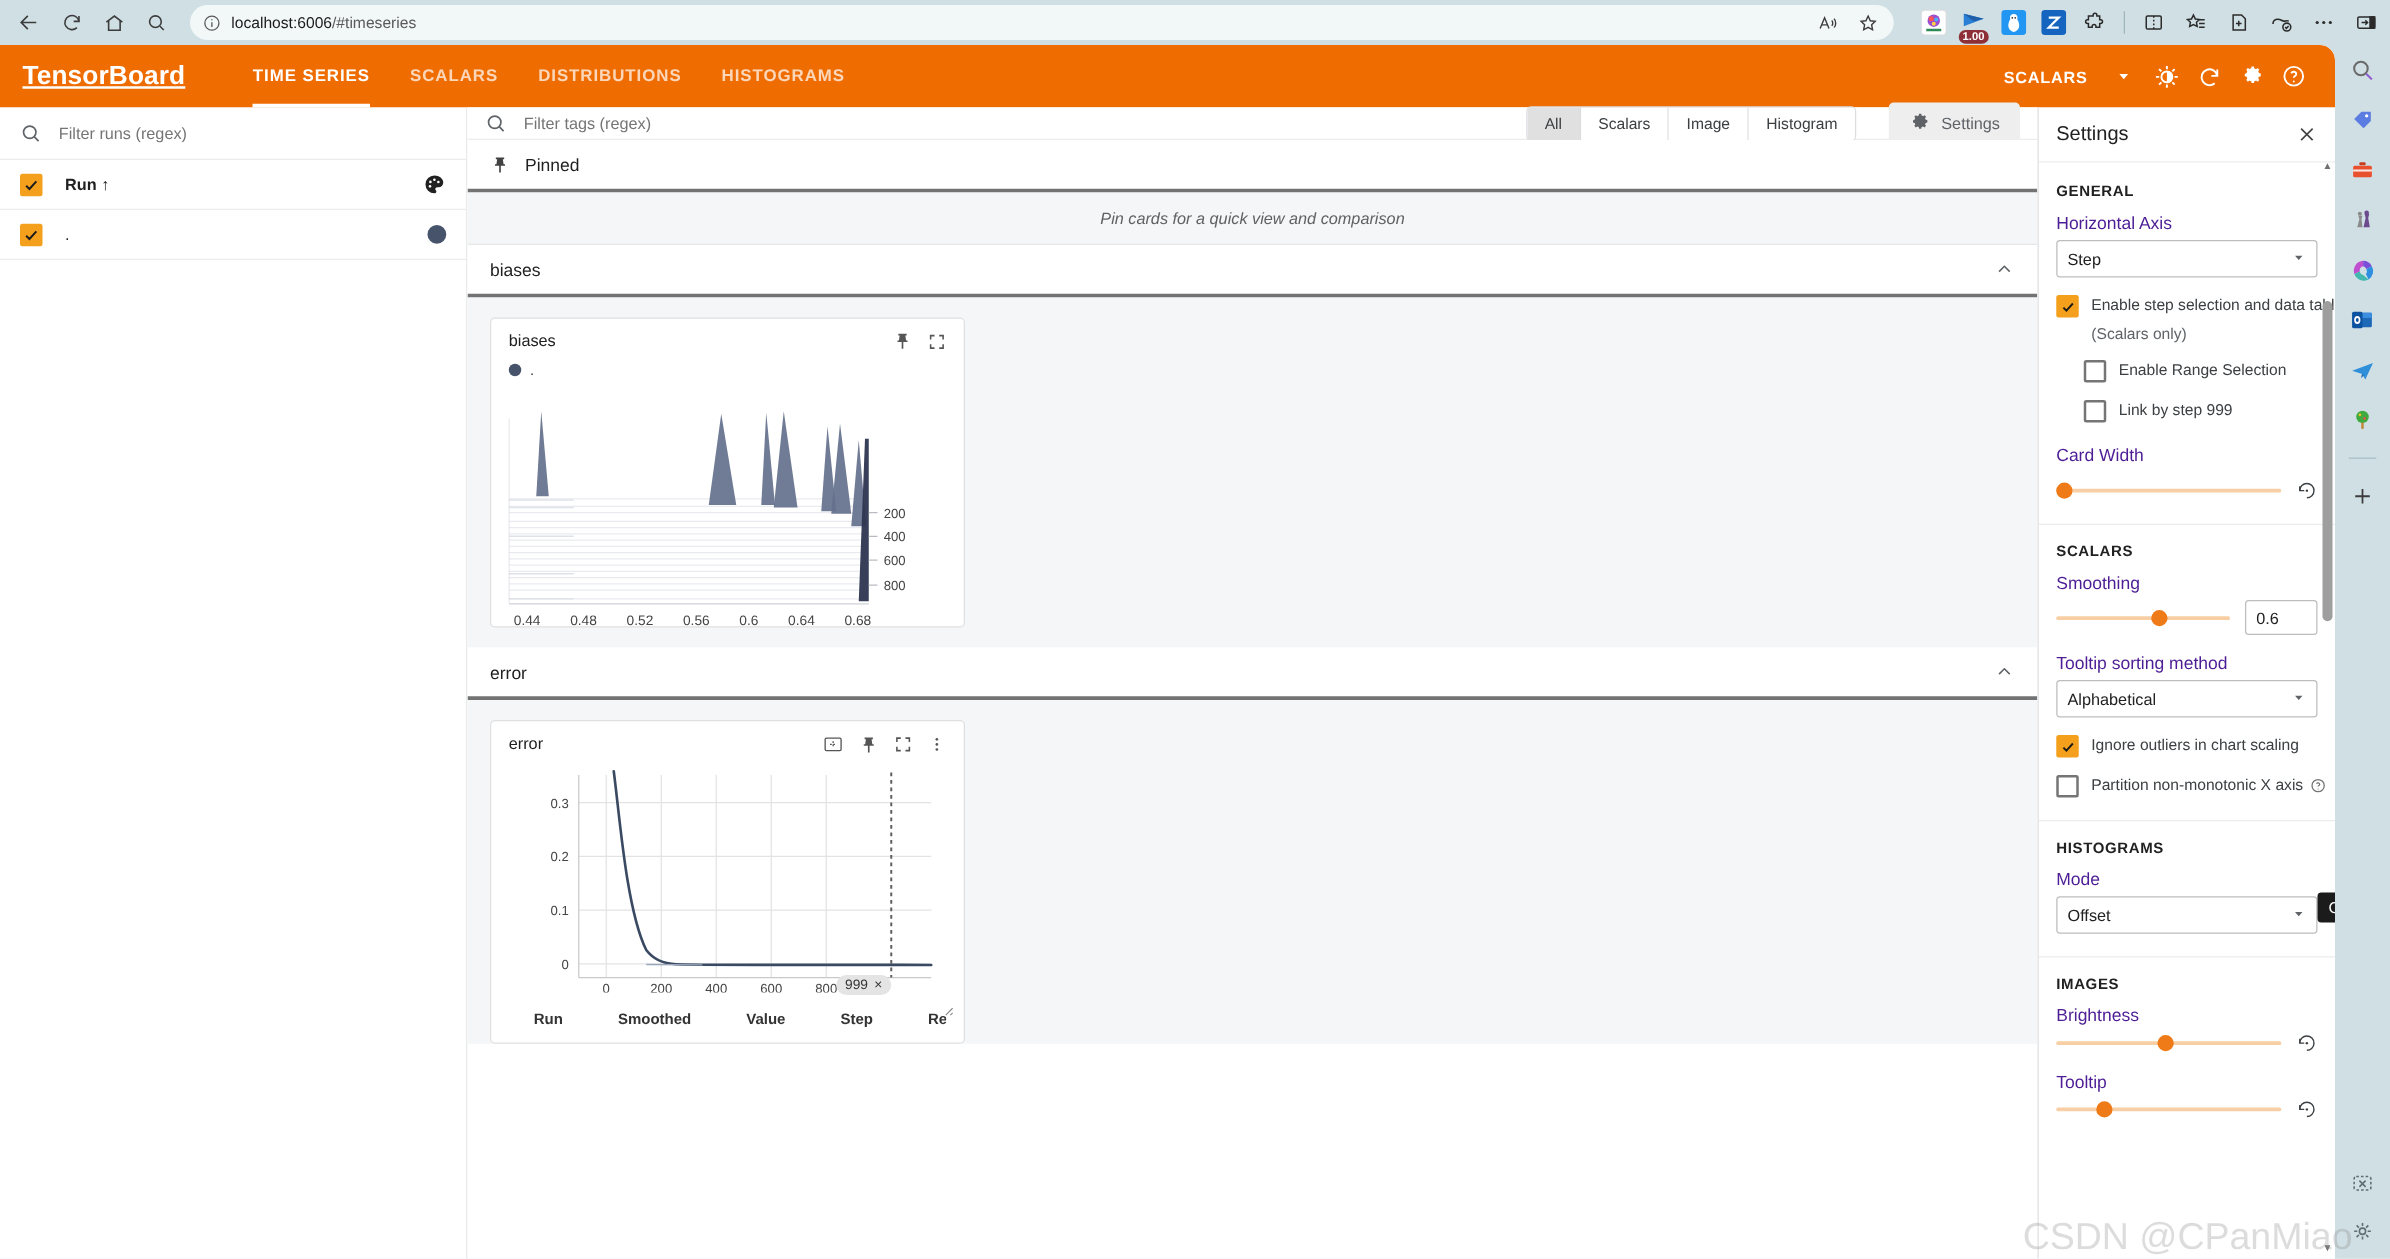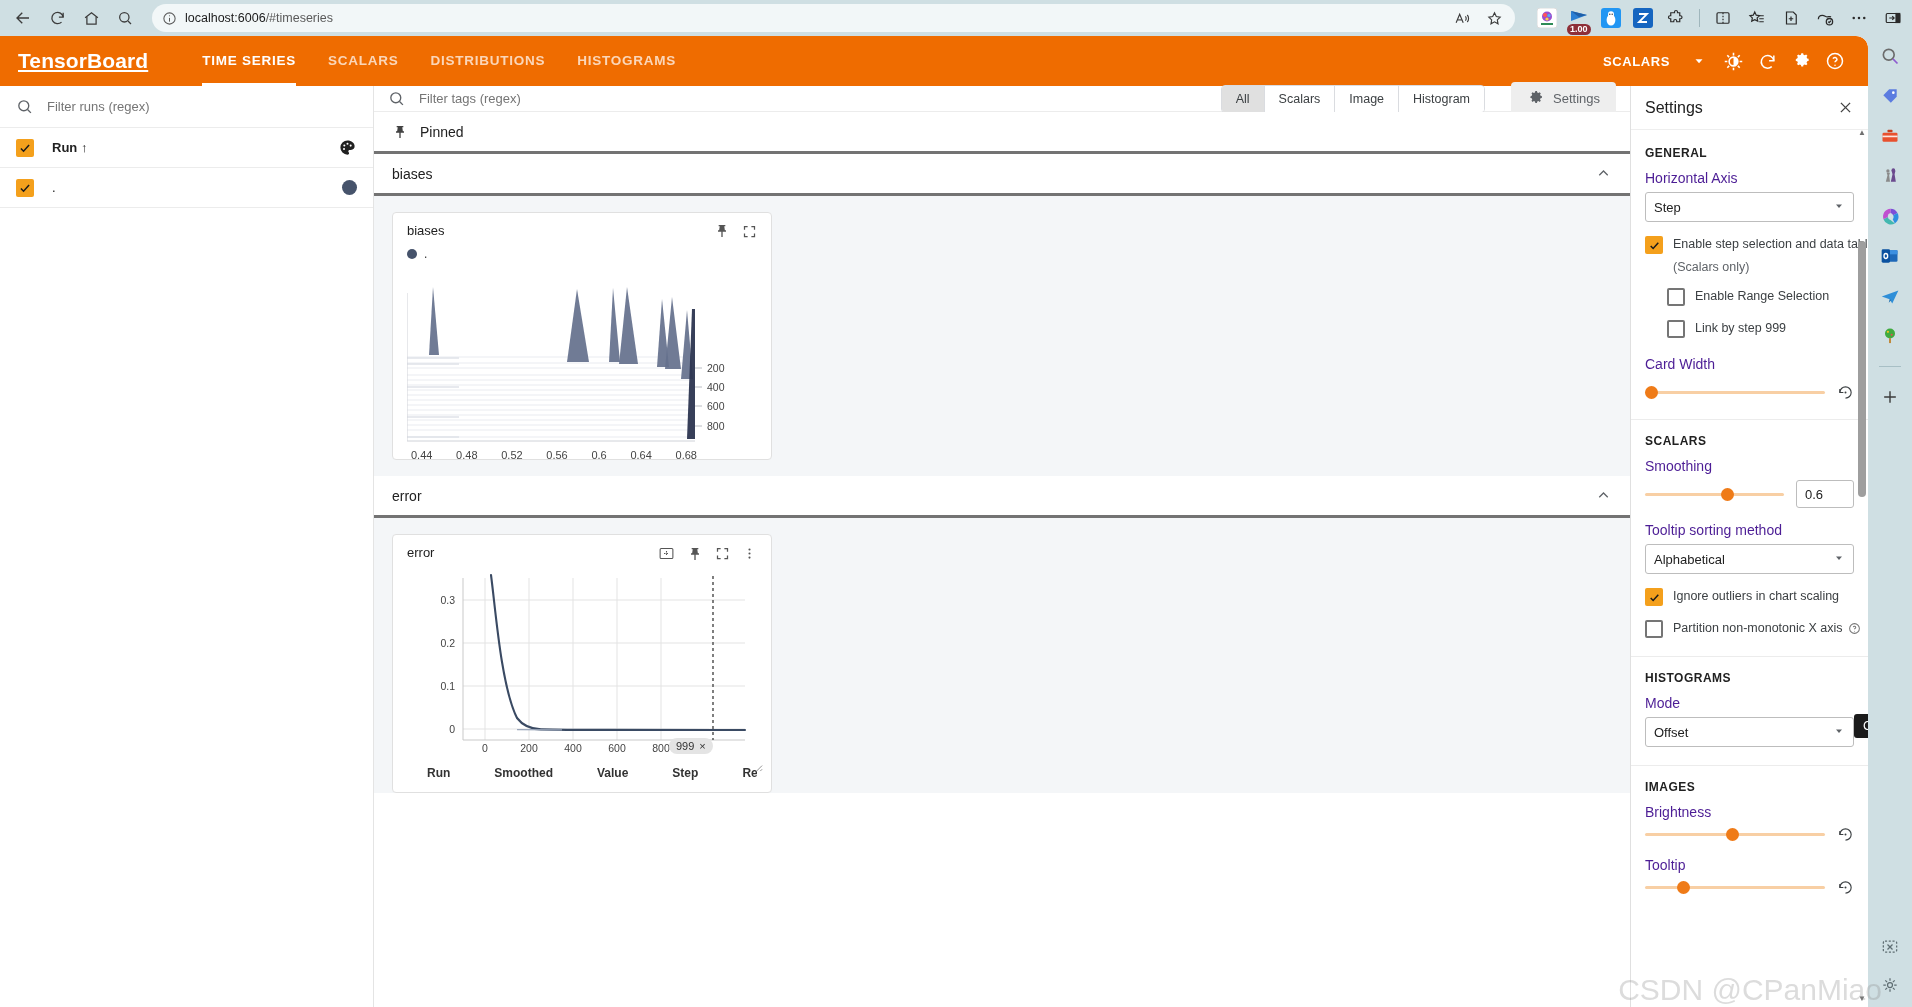--- a/index.html
+++ b/index.html
@@ -454,20 +454,23 @@
           <div class="scroll-area">
 
             <div class="sect-head">
               <span class="pin-i">
                 <svg width="16" height="16" viewBox="0 0 24 24" fill="#424242">
                     <path d="M7 3h10v2h-1.6l.9 6H18v2h-5v8h-2v-8H6v-2h1.7l.9-6H7z"></path>
                   </svg>
               </span>
               <span class="label">Pinned</span>
             </div>
+            <div class="pin-empty">
+              <span class="t">Pin cards for a quick view and comparison</span>
+            </div>
 
             <div class="sect-head">
               <span class="label">biases</span>
               <span class="chev">
                 <svg width="17" height="17" viewBox="0 0 24 24" fill="none" stroke="#5f6368" stroke-width="1.8">
                     <path d="M6 14.5l6-6 6 6"></path>
                   </svg>
               </span>
             </div>
             <div class="card-grid" style="padding-bottom:16px">

